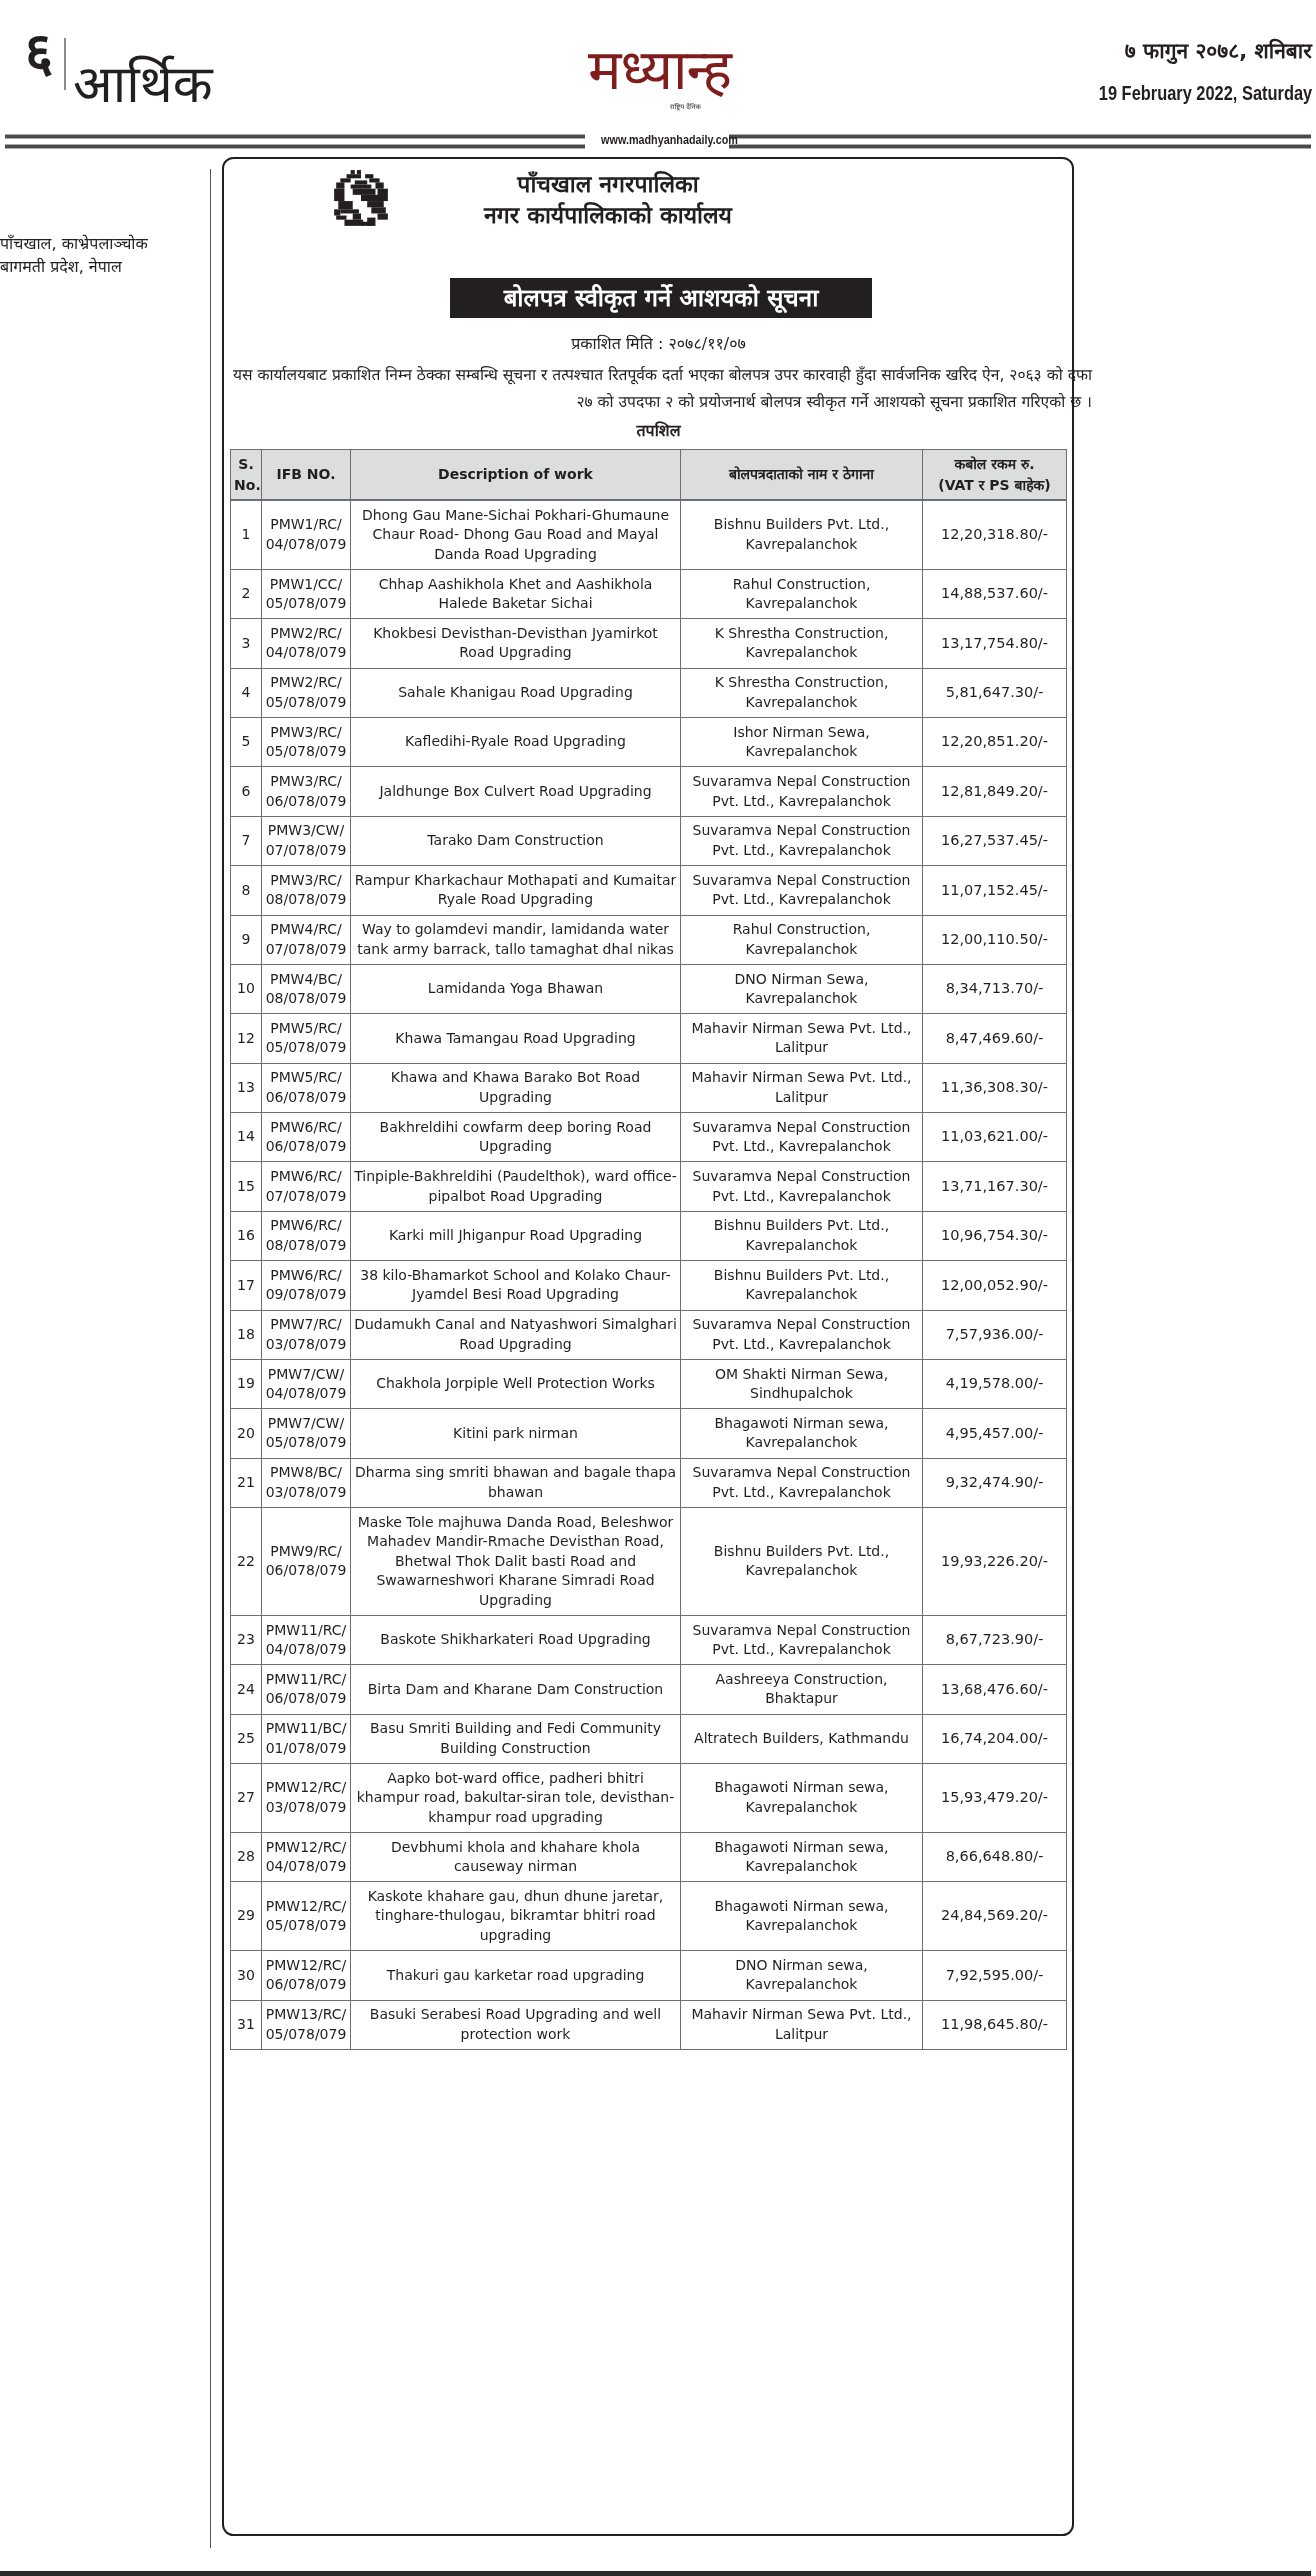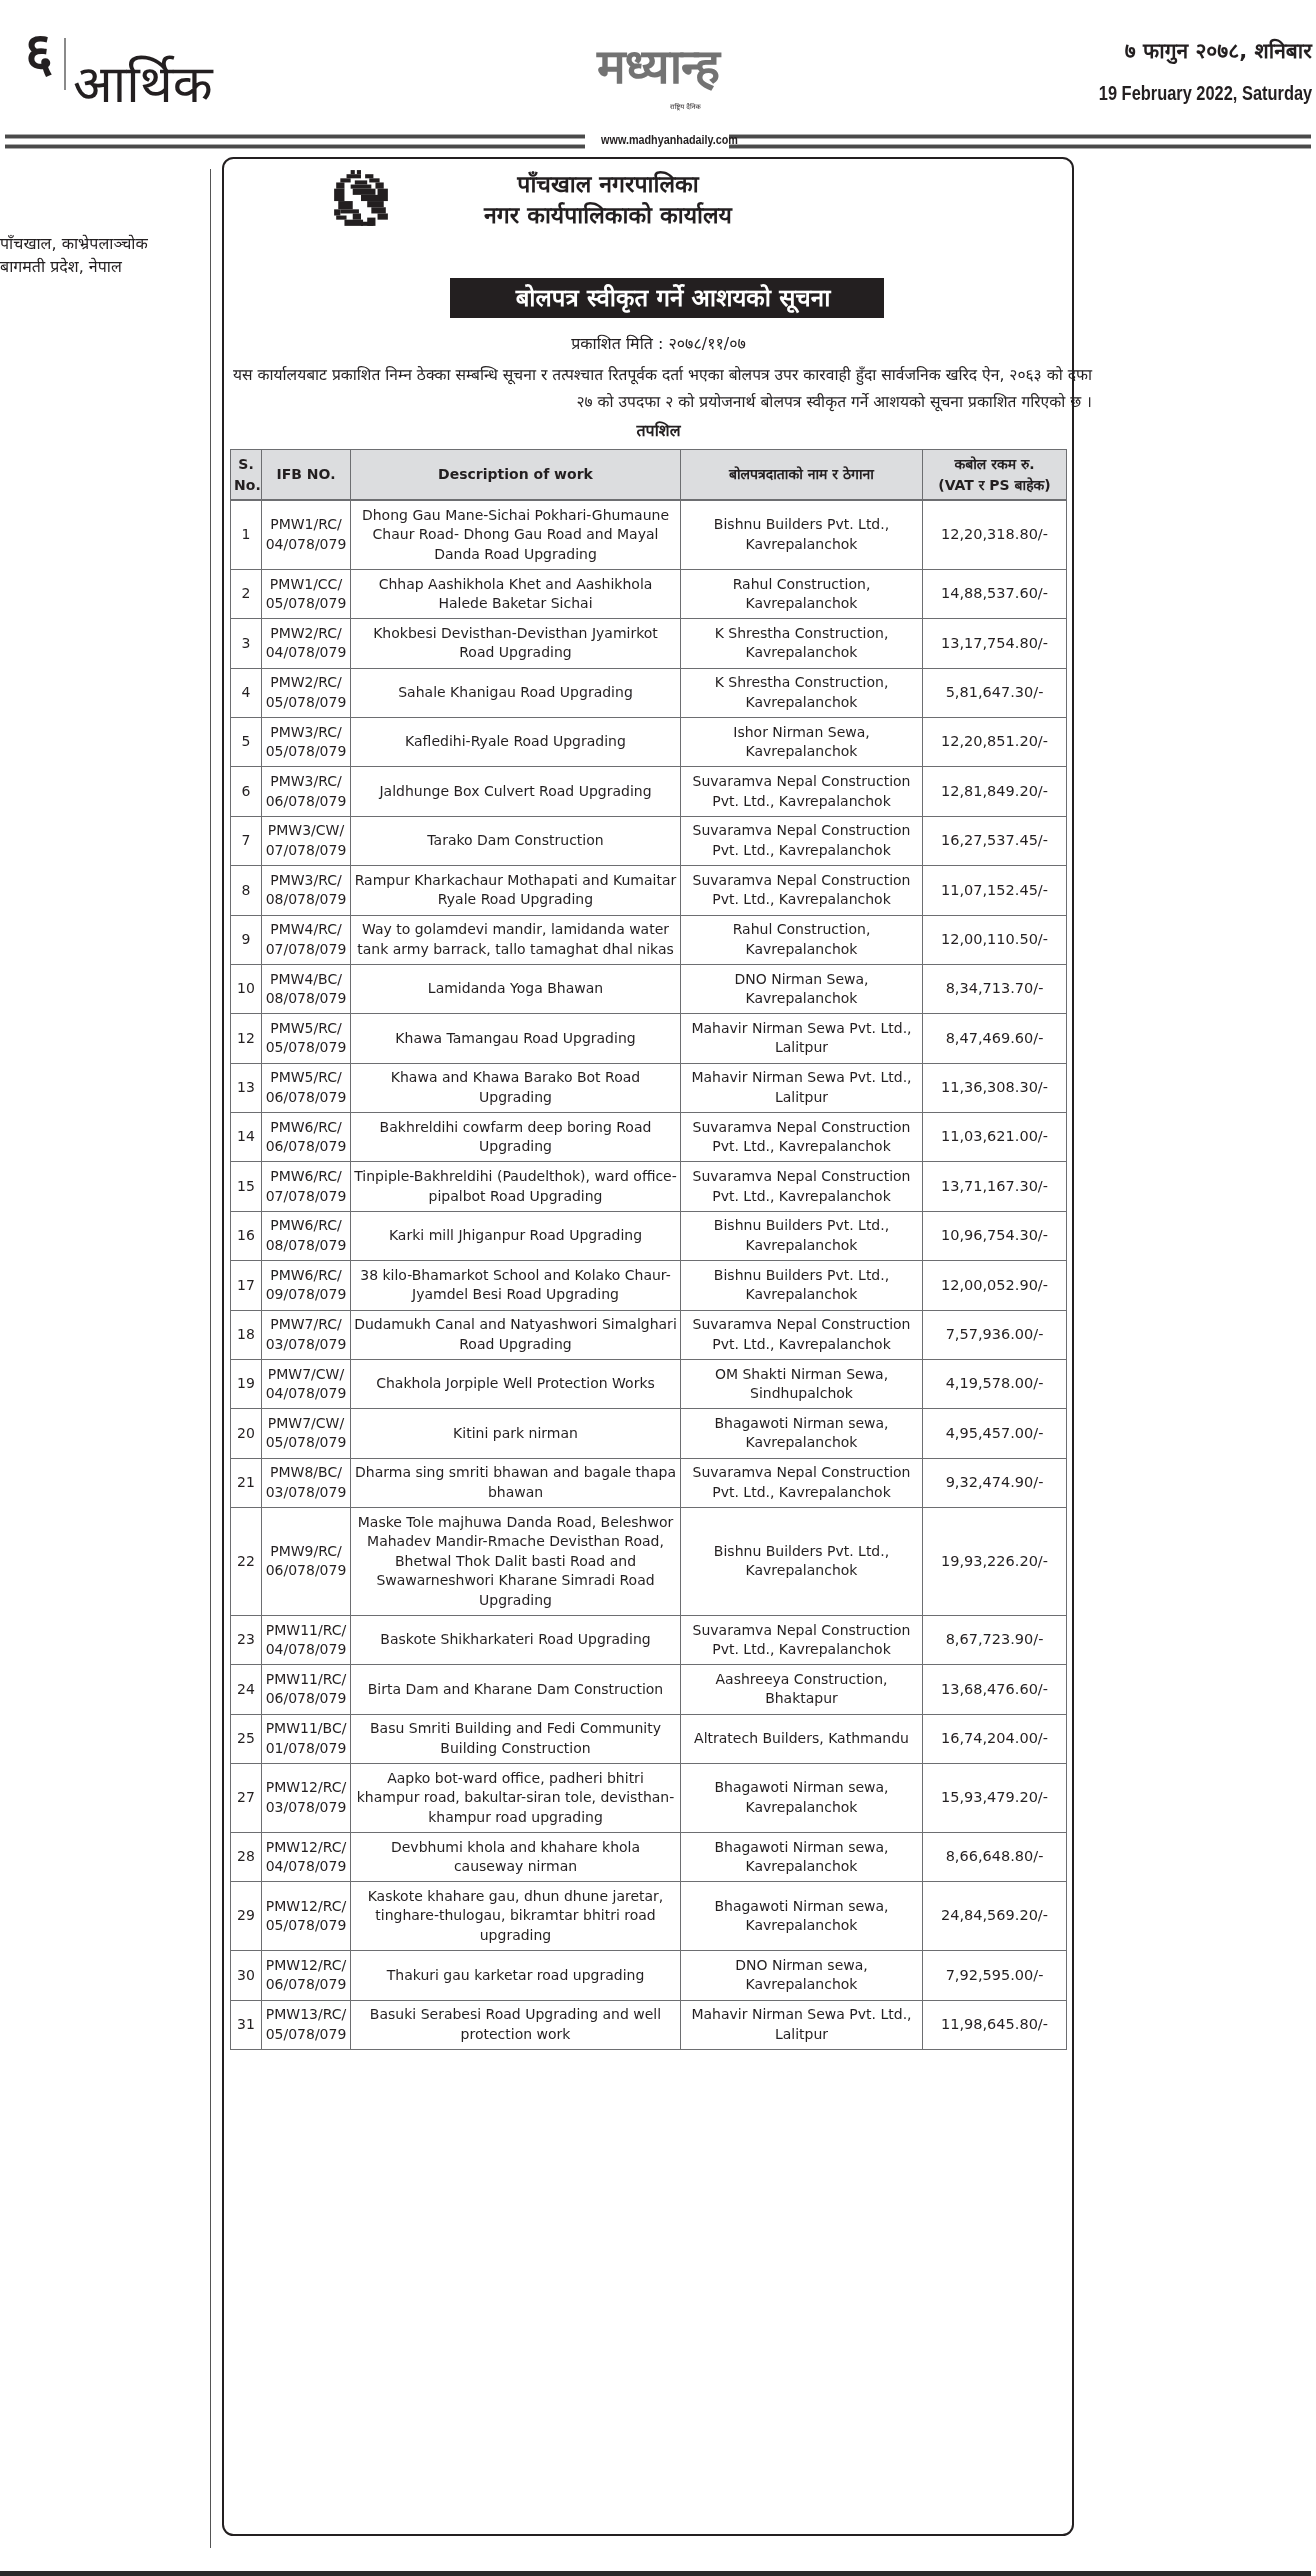--- a/index.html
+++ b/index.html
@@ -4,21 +4,21 @@
   <style>
     html, body { margin: 0; padding: 0; background: #ffffff; }
     body { width: 1317px; height: 2576px; position: relative; overflow: hidden; color: #231f20; font-family: "Liberation Sans", sans-serif; }
 
     
     .page-no { position: absolute; left: 25px; top: 26px; font-family: "DejaVu Sans", sans-serif; font-weight: bold; font-size: 54px; line-height: 1; color: #231f20; }
     .sec-divider { position: absolute; left: 64px; top: 38px; width: 1.6px; height: 52px; background: #8a8a8a; }
     .section-name { position: absolute; left: 73px; top: 22px; font-family: "DejaVu Sans", sans-serif; font-size: 52px; line-height: 1; color: #231f20; margin-top: 36px; }
 
     .logo-wrap { position: absolute; left: 588px; top: 42px; width: 140px; text-align: center; }
-    .logo-text { font-family: "DejaVu Sans", sans-serif; font-weight: bold; font-size: 48px; line-height: 1; color: #737373; letter-spacing: -1px; }
+    .logo-text { font-family: "DejaVu Sans", sans-serif; font-weight: normal; font-size: 56px; line-height: 1; color: #7f1d1d; letter-spacing: -1px; }
     .logo-tagline { position: absolute; left: 670px; top: 102px; font-family: "DejaVu Sans", sans-serif; font-size: 6.8px; color: #231f20; }
 
     .date-np { position: absolute; right: 5.2px; top: 36px; font-family: "DejaVu Sans", sans-serif; font-weight: bold; font-size: 21px; color: #231f20; text-align: right; }
     .date-en { position: absolute; right: 5.2px; top: 82px; font-family: "Liberation Sans", sans-serif; font-weight: bold; font-size: 20px; color: #231f20; text-align: right; transform: scaleX(0.82); transform-origin: right center; }
 
     .rule { position: absolute; height: 2.6px; background: #4a4a4a; border-top: 0.5px solid #aaa; border-bottom: 0.5px solid #aaa; }
     .rule.r1 { top: 134px; }
     .rule.r2 { top: 144px; }
     .rule.left { left: 5.2px; width: 580px; }
     .rule.right { left: 729px; width: 582px; }
@@ -32,21 +32,21 @@
 
     .emblem { position: absolute; left: 330px; top: 168px; width: 62px; height: 62px; }
 
     .org-name { position: absolute; left: 0; width: 1216px; text-align: center; font-family: "DejaVu Sans", sans-serif; font-weight: bold; color: #231f20; }
     .org-name.l1 { top: 167px; font-size: 23px; }
     .org-name.l2 { top: 198px; font-size: 23px; }
     .org-addr { position: absolute; left: 0; width: 1208px; font-family: "DejaVu Sans", sans-serif; color: #231f20; font-size: 16px; }
     .org-addr.l1 { top: 232px; }
     .org-addr.l2 { top: 255px; }
 
-    .notice-title { position: absolute; left: 450px; top: 278px; width: 422px; height: 40px; background: #231f20; color: #ffffff; font-family: "DejaVu Sans", sans-serif; font-weight: bold; font-size: 24px; line-height: 40px; text-align: center; padding-left: 12px; }
+    .notice-title { position: absolute; left: 450px; top: 278px; width: 422px; height: 40px; background: #231f20; color: #ffffff; font-family: "DejaVu Sans", sans-serif; font-weight: bold; font-size: 24px; line-height: 40px; text-align: center; }
     .pub-date { position: absolute; left: 0; width: 1317px; top: 332px; text-align: center; font-family: "DejaVu Sans", sans-serif; font-weight: normal; font-size: 16px; color: #231f20; }
 
     .intro { position: absolute; left: 230px; top: 362px; width: 862px; font-family: "DejaVu Sans", sans-serif; font-size: 15.6px; line-height: 27px; color: #231f20; text-align: right; }
     .schedule-label { position: absolute; left: 0; width: 1317px; top: 419px; text-align: center; font-family: "DejaVu Sans", sans-serif; font-weight: bold; font-size: 16px; color: #231f20; }
 
     
     .award-table { position: absolute; left: 230px; top: 449px; width: 837px; border-collapse: collapse; table-layout: fixed; font-family: "DejaVu Sans", sans-serif; color: #231f20; }
     .award-table th, .award-table td { border-left: 1px solid #6d6e71; border-right: 1px solid #6d6e71; text-align: center; vertical-align: middle; padding: 0 3.1px; }
     .award-table thead th { background: #dcdddf; font-weight: bold; font-size: 14px; line-height: 21px; height: 49px; border-top: 1.6px solid #6d6e71; border-bottom: 2.1px solid #6d6e71; }
     .award-table tbody td { font-size: 14px; line-height: 19.5px; padding-top: 4.7px; padding-bottom: 4.7px; border-bottom: 1.6px solid #6d6e71; }

